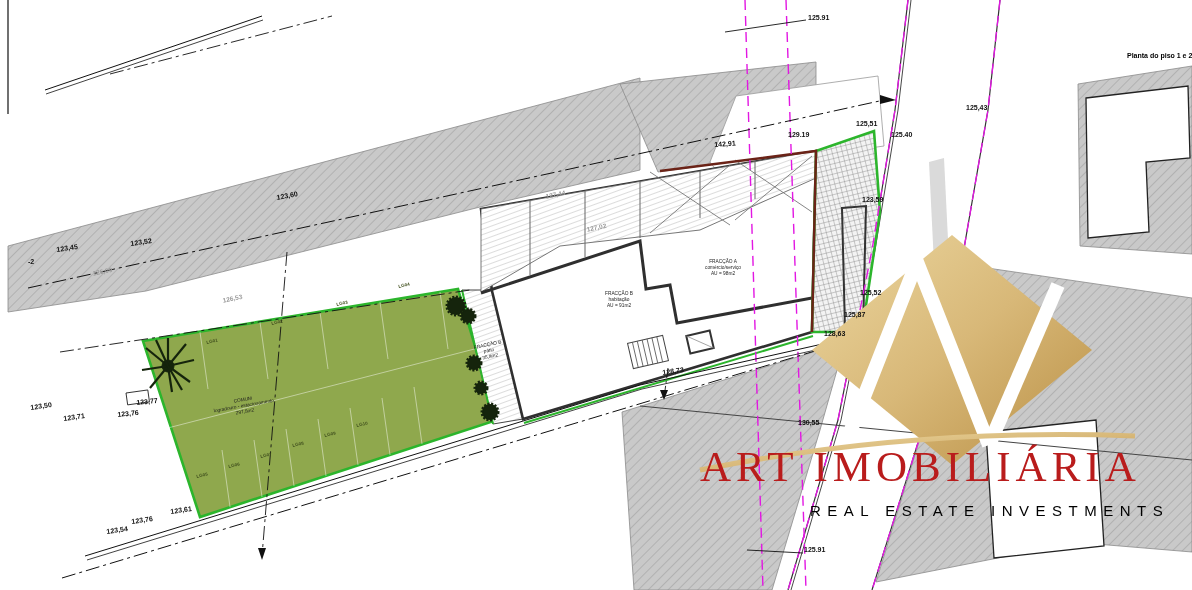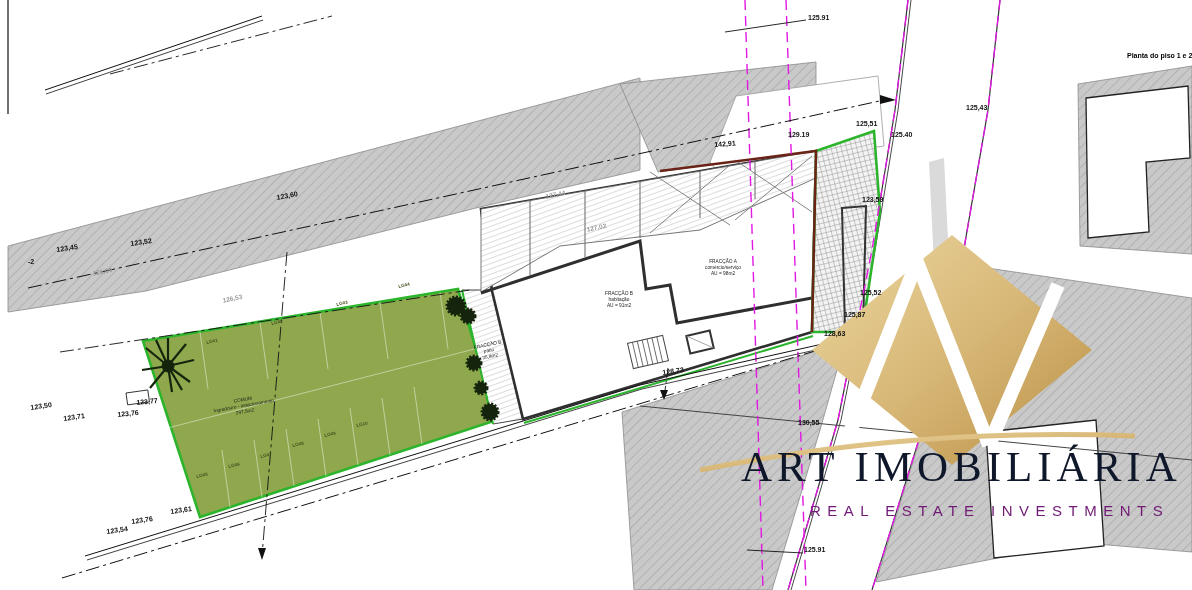--- a/index.html
+++ b/index.html
@@ -9,24 +9,24 @@
   #label-layer{position:absolute;left:0;top:0;width:1192px;height:590px;pointer-events:none;}
   .lbl{position:absolute;font:bold 7px "Liberation Sans",sans-serif;color:#111;
        white-space:nowrap;transform-origin:left top;}
   .lbl.gray{color:#9b9b9b;font-size:6.5px;}
   .plbl{position:absolute;font:bold 4.5px "Liberation Sans",sans-serif;color:#41501e;
         white-space:nowrap;transform-origin:left top;}
   .albl{position:absolute;font:4.8px "Liberation Sans",sans-serif;line-height:1.25;
         color:#1d1d1d;text-align:center;white-space:nowrap;}
   .plan-title{position:absolute;left:1127px;top:52px;font:bold 7px "Liberation Sans",sans-serif;
         color:#000;white-space:nowrap;}
-  .wm-brand{position:absolute;left:741px;top:442px;font:400 43px "Liberation Serif",serif;
-        color:#0f172a;letter-spacing:5px;white-space:nowrap;}
+  .wm-brand{position:absolute;left:700px;top:442px;font:400 43px "Liberation Serif",serif;
+        color:#b91c1c;letter-spacing:5px;white-space:nowrap;}
   .wm-tag{position:absolute;left:810px;top:502px;font:15px "Liberation Sans",sans-serif;
-        color:#701a75;letter-spacing:6.5px;white-space:nowrap;}
+        color:#000000;letter-spacing:6.5px;white-space:nowrap;}
 </style>
 </head>
 <body>
 
 <svg width="1192" height="590" viewBox="0 0 1192 590">
   <defs>
     <linearGradient id="gold" x1="0" y1="0" x2="1" y2="1">
       <stop offset="0" stop-color="#ecd7a0"></stop>
       <stop offset="0.5" stop-color="#d8b878"></stop>
       <stop offset="1" stop-color="#b98f44"></stop>

